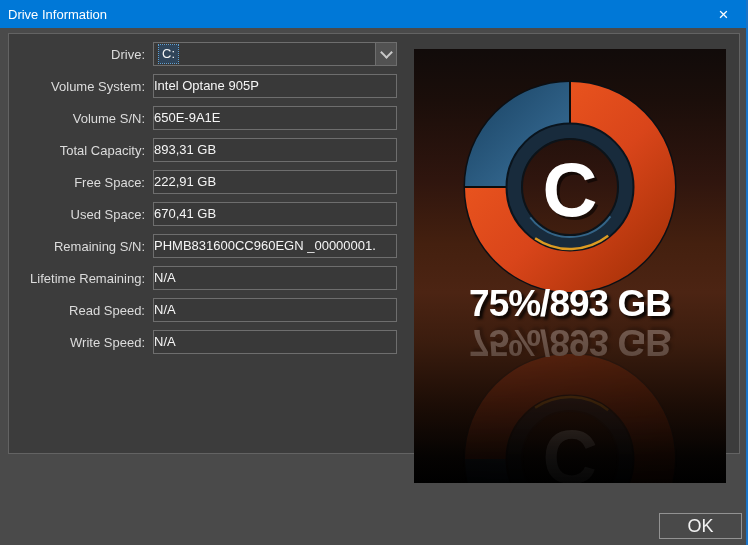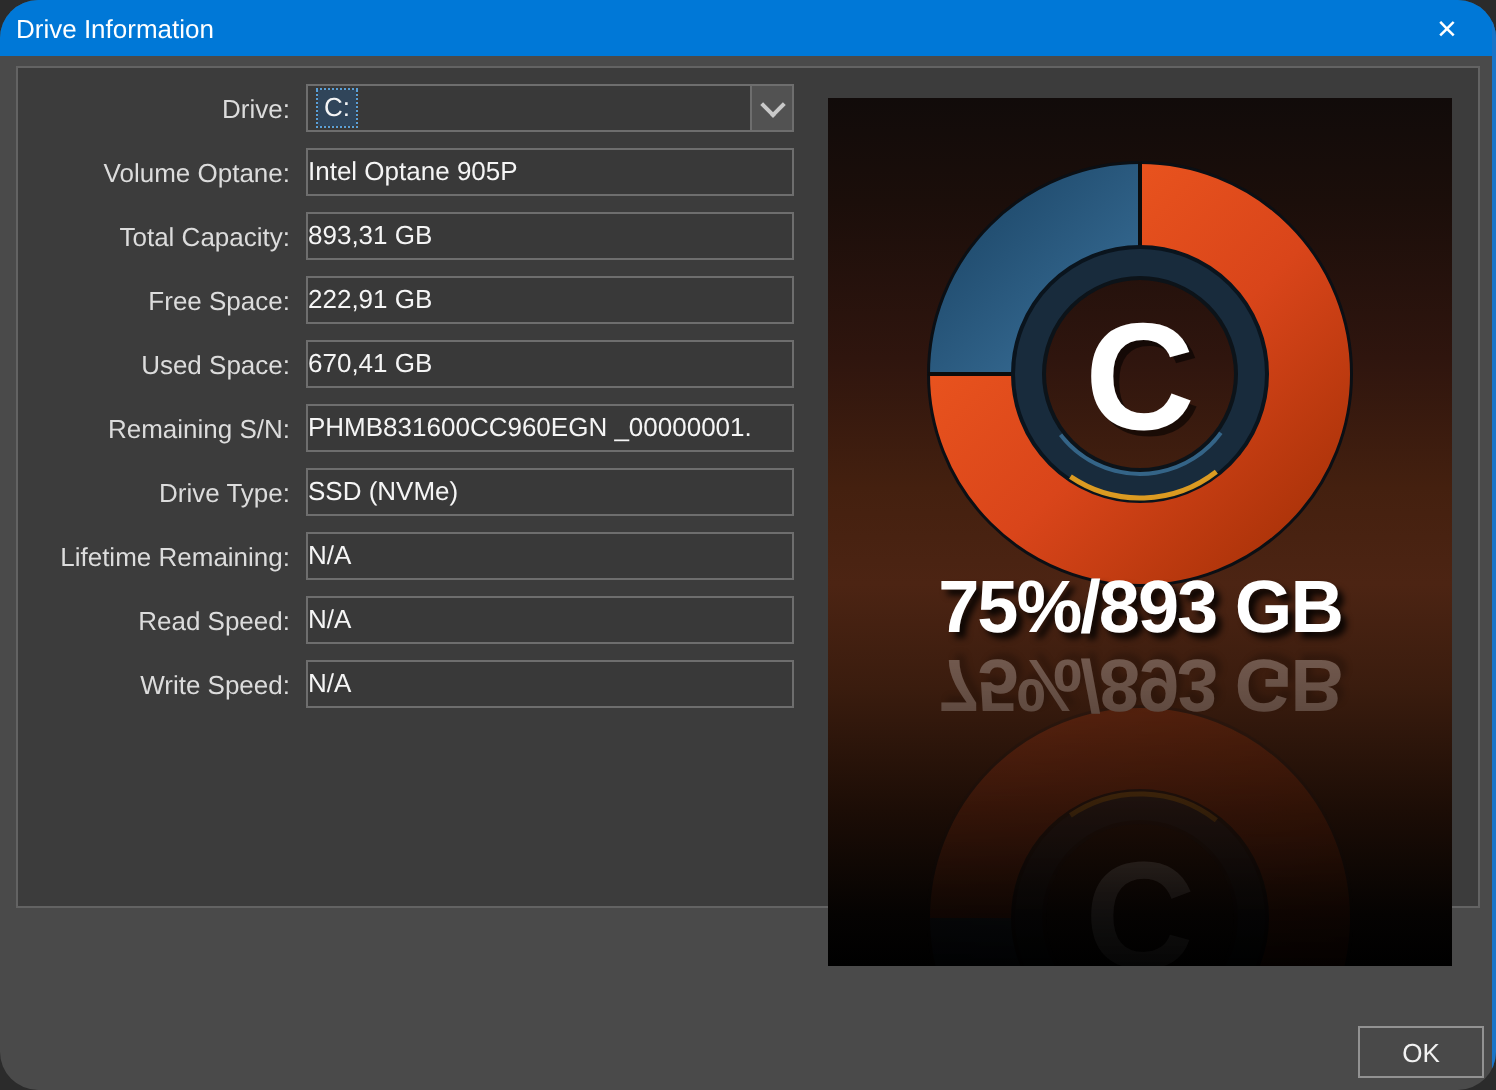--- a/index.html
+++ b/index.html
@@ -1,20 +1,19 @@
 <!DOCTYPE html>
 <html><head>
 <meta charset="utf-8">
 <style>
   html,body{margin:0;padding:0;background:#2b2b2b;}
   .window{
     position:relative; width:748px; height:545px;
     background:#4a4a4a; overflow:hidden;
     font-family:"Liberation Sans","DejaVu Sans",sans-serif;
-    border-radius:19px;
     -webkit-font-smoothing:antialiased;
   }
   .accent-edge{position:absolute; top:0; right:0; width:2px; height:100%; background:#1a74c8; z-index:9;}
 
   
   .titlebar{
     position:absolute; top:0; left:0; width:100%; height:28px;
     background:#0078d7; display:flex; align-items:center;
   }
   .title-text{color:#ffffff; font-size:13px; padding-left:8px;}
@@ -75,23 +74,23 @@
   }
   .reflection{
     margin-top:-4px; display:flex; flex-direction:column; align-items:center;
     transform:scaleY(-1); opacity:0.5;
     -webkit-mask-image:linear-gradient(to top, rgba(0,0,0,0.55) 0%, rgba(0,0,0,0.35) 20%, rgba(0,0,0,0.12) 45%, transparent 68%);
     mask-image:linear-gradient(to top, rgba(0,0,0,0.55) 0%, rgba(0,0,0,0.35) 20%, rgba(0,0,0,0.12) 45%, transparent 68%);
   }
 
   
   .ok-btn{
-    position:absolute; top:513px; right:6px; width:63px; height:26px;
+    position:absolute; top:513px; right:6px; width:83px; height:26px;
     background:#494949; border:1px solid #929292; box-sizing:border-box;
-    color:#f2f2f2; font-size:13px; display:flex; align-items:center; justify-content:center;
+    color:#f2f2f2; font-size:18px; display:flex; align-items:center; justify-content:center;
   }
 </style>
 </head>
 <body>
 
 <div class="window">
   <div class="accent-edge"></div>
 
   <div class="titlebar">
     <span class="title-text">Drive Information</span>
@@ -108,24 +107,28 @@
         <div class="row-label">Drive:</div>
         <div class="row-field combo">
           <div class="combo-text"><span class="combo-sel">C:</span></div>
           <div class="combo-btn">
             <span class="chev"></span>
           </div>
         </div>
       </div>
 
       <div class="row">
-        <div class="row-label">Volume Optane:</div>
+        <div class="row-label">Volume System:</div>
         <div class="row-field">Intel Optane 905P</div>
       </div>
 
+      <div class="row">
+        <div class="row-label">Volume S/N:</div>
+        <div class="row-field">650E-9A1E</div>
+      </div>
 
 
       <div class="row">
         <div class="row-label">Total Capacity:</div>
         <div class="row-field">893,31 GB</div>
       </div>
 
       <div class="row">
         <div class="row-label">Free Space:</div>
         <div class="row-field">222,91 GB</div>
@@ -135,24 +138,20 @@
         <div class="row-label">Used Space:</div>
         <div class="row-field">670,41 GB</div>
       </div>
 
 
       <div class="row">
         <div class="row-label">Remaining S/N:</div>
         <div class="row-field">PHMB831600CC960EGN _00000001.</div>
       </div>
 
-      <div class="row">
-        <div class="row-label">Drive Type:</div>
-        <div class="row-field">SSD (NVMe)</div>
-      </div>
 
 
       <div class="row">
         <div class="row-label">Lifetime Remaining:</div>
         <div class="row-field">N/A</div>
       </div>
 
       <div class="row">
         <div class="row-label">Read Speed:</div>
         <div class="row-field">N/A</div>

